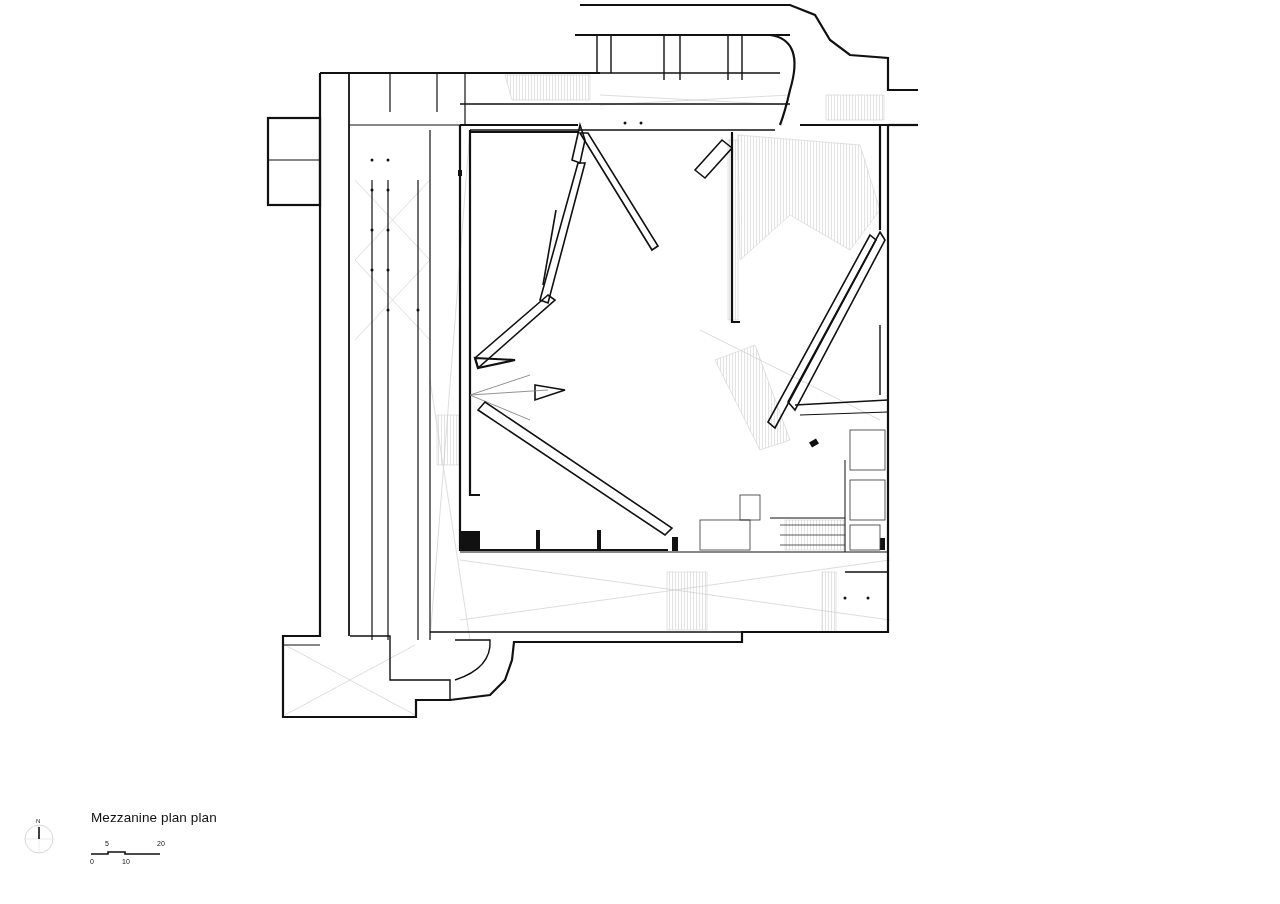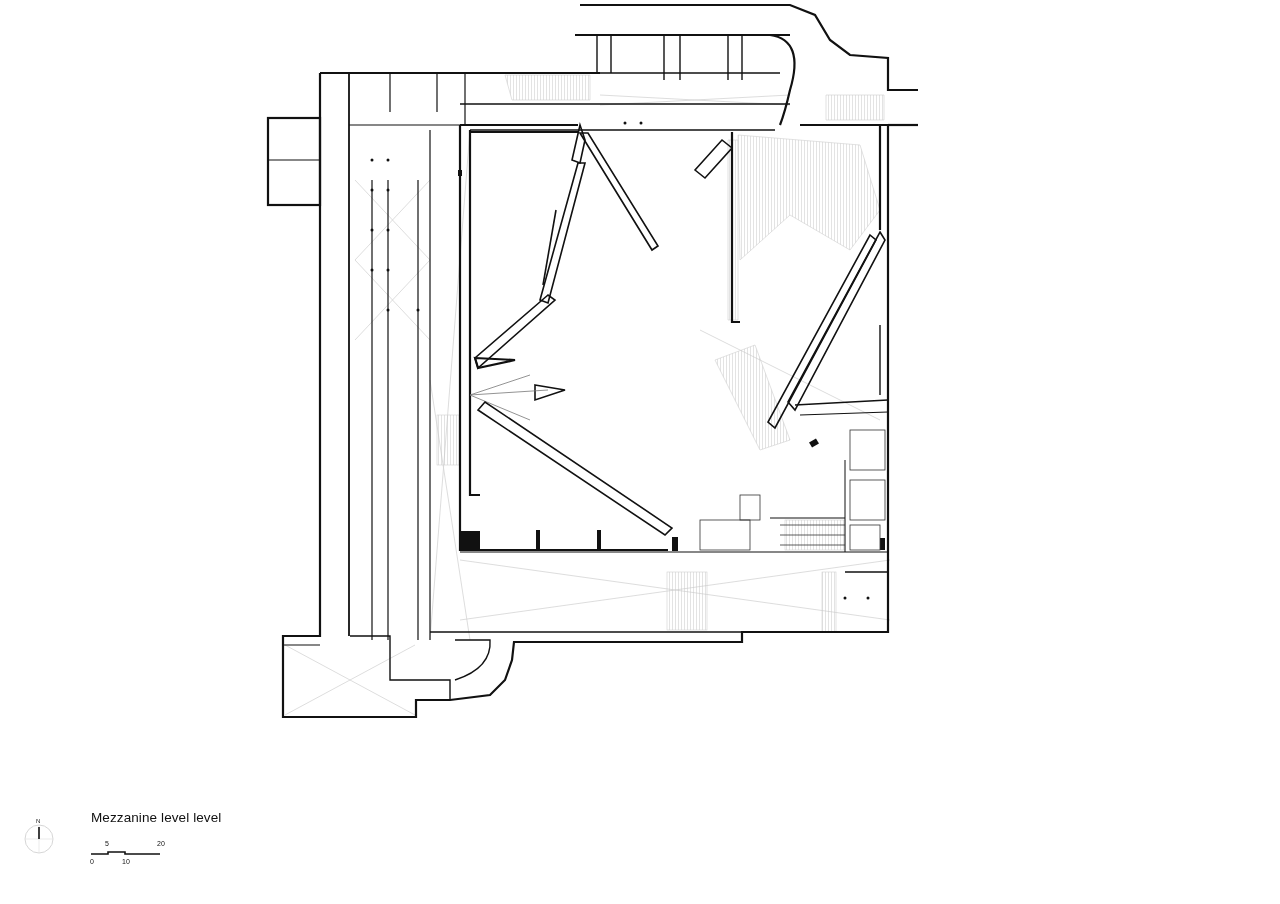--- a/index.html
+++ b/index.html
@@ -163,21 +163,21 @@
 <div class="legend"></div>
 
 <svg class="north" viewBox="0 0 34 34">
   <circle cx="17" cy="19" r="14" fill="none" stroke="#cccccc" stroke-width="0.8"></circle>
   <line x1="3" y1="19" x2="31" y2="19" stroke="#dddddd" stroke-width="0.6"></line>
   <line x1="17" y1="5" x2="17" y2="33" stroke="#dddddd" stroke-width="0.6"></line>
   <line x1="17" y1="7" x2="17" y2="19" stroke="#111" stroke-width="1.6"></line>
 </svg>
 <span style="position:absolute;left:36px;top:818px;font-size:6px;color:#111;">N</span>
 
-<div class="title">Mezzanine level level</div>
+<div class="title">Mezzanine plan plan</div>
 
 <div class="scale">
   <svg width="90" height="30" style="position:absolute;left:0;top:0;">
     <polyline points="3,16 20,16 20,14 37,14 37,16 72,16" fill="none" stroke="#111" stroke-width="1.6"></polyline>
   </svg>
   <span style="left:17px;top:2px;">5</span>
   <span style="left:69px;top:2px;">20</span>
   <span style="left:2px;top:20px;">0</span>
   <span style="left:34px;top:20px;">10</span>
 </div>

